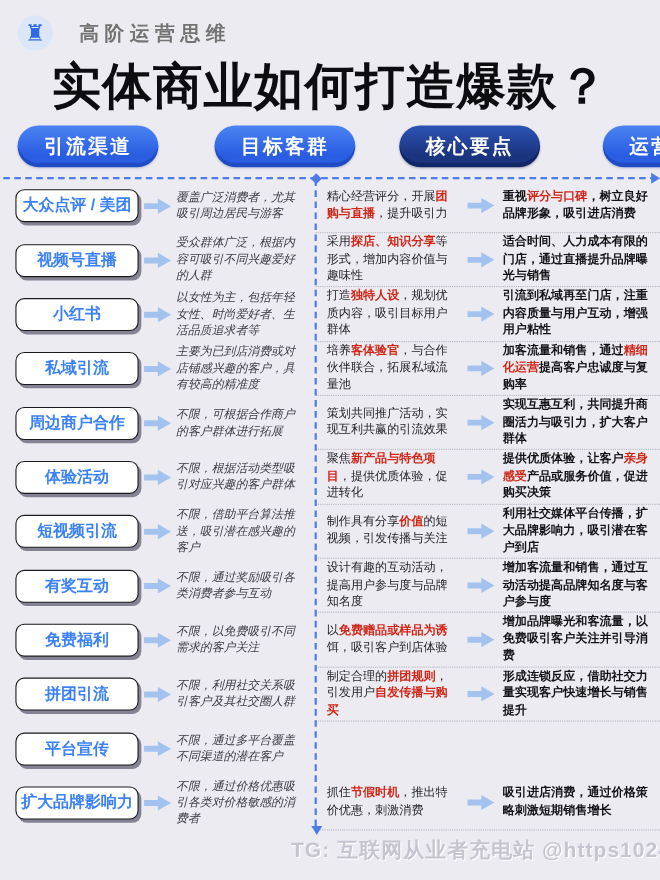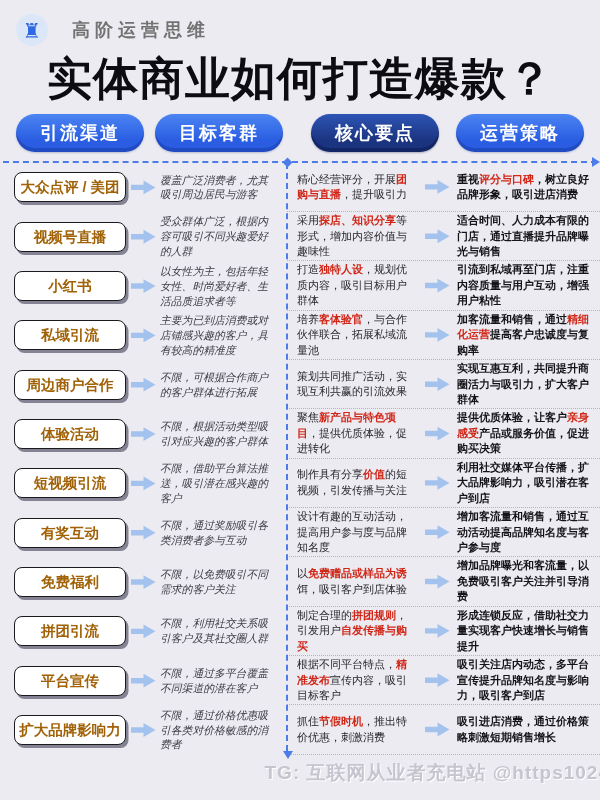--- a/index.html
+++ b/index.html
@@ -20,21 +20,21 @@
   .rook{ color:#2f6ae4; font-size:21px; line-height:1; }
   .brand{
     margin-left:24px; font-size:18px; font-weight:700;
     color:#737373; letter-spacing:5px;
   }
   .title{
     margin-top:5px; text-align:center;
     font-size:45px; font-weight:900; color:#0d0d11;
     letter-spacing:1px; line-height:1.15; white-space:nowrap;
   }
-  .pills{ display:flex; margin-top:9px; padding:0 0 0 0; }
+  .pills{ display:flex; margin-top:9px; padding:0 0 0 0;gap:40px; }
   .pill{
     flex:none; padding:7px 24px; border-radius:19px;
     background:linear-gradient(180deg,#4b84f2 0%,#2a5de2 70%);
     box-shadow:inset 0 -4px 0 rgba(10,30,110,0.28), 0 1px 2px rgba(30,50,120,0.25);
     color:#ffffff; font-size:18px; font-weight:800; letter-spacing:2px;
     white-space:nowrap;
   }
   .pill + .pill{ margin-left:11px; }
   .pill.navy{
     margin-left:auto; margin-right:6px;
@@ -70,21 +70,21 @@
   .rows{ display:flex; flex-direction:column; height:592px; }
   .row{ flex:1 1 0; min-height:0; display:flex; align-items:stretch; }
   .left-half{
     width:287px; flex:none; display:flex; align-items:center;
   }
   .channel-box{
     width:112px; margin-left:14px; flex:none;
     background:#ffffff; border:1.6px solid #1a1a1f; border-radius:8px;
     box-shadow:2.5px 3px 0 rgba(45,45,70,0.55);
     padding:5px 4px; text-align:center;
-    font-size:14.5px; font-weight:800; color:#a16207; line-height:1.25;
+    font-size:14.5px; font-weight:800; color:#3b82f6; line-height:1.25;
   }
   .arrow-slot{ width:34px; flex:none; display:flex; justify-content:center; }
   .flow-arrow{
     width:25px; height:15px; background:#a3c3ee;
     clip-path:polygon(0 32%,52% 32%,52% 4%,100% 50%,52% 96%,52% 68%,0 68%);
   }
   .audience{
     flex:1; padding-right:10px;
     font-size:10.8px; font-style:italic; color:#3c3c46; line-height:1.38;
   }
@@ -315,27 +315,20 @@
   </div>
 
   <div class="row">
     <div class="left-half">
       <div class="channel-box">平台宣传</div>
       <div class="arrow-slot">
         <span class="flow-arrow"></span>
       </div>
       <div class="audience">不限，通过多平台覆盖不同渠道的潜在客户</div>
     </div>
-    <div class="right-half">
-      <div class="strategy"><span>根据不同平台特点，</span><span class="red">精准发布</span><span>宣传内容，吸引目标客户</span></div>
-      <div class="arr2-slot">
-        <span class="flow-arrow"></span>
-      </div>
-      <div class="keypoint"><span>吸引关注店内动态，多平台宣传提升品牌知名度与影响力，吸引客户到店</span></div>
-    </div>
   </div>
 
   <div class="row">
     <div class="left-half">
       <div class="channel-box">扩大品牌影响力</div>
       <div class="arrow-slot">
         <span class="flow-arrow"></span>
       </div>
       <div class="audience">不限，通过价格优惠吸引各类对价格敏感的消费者</div>
     </div>

